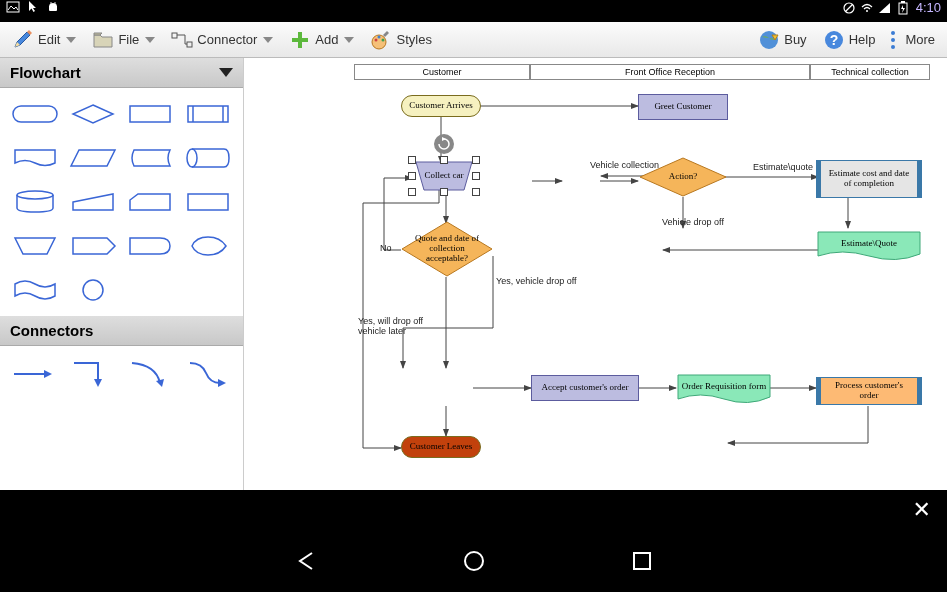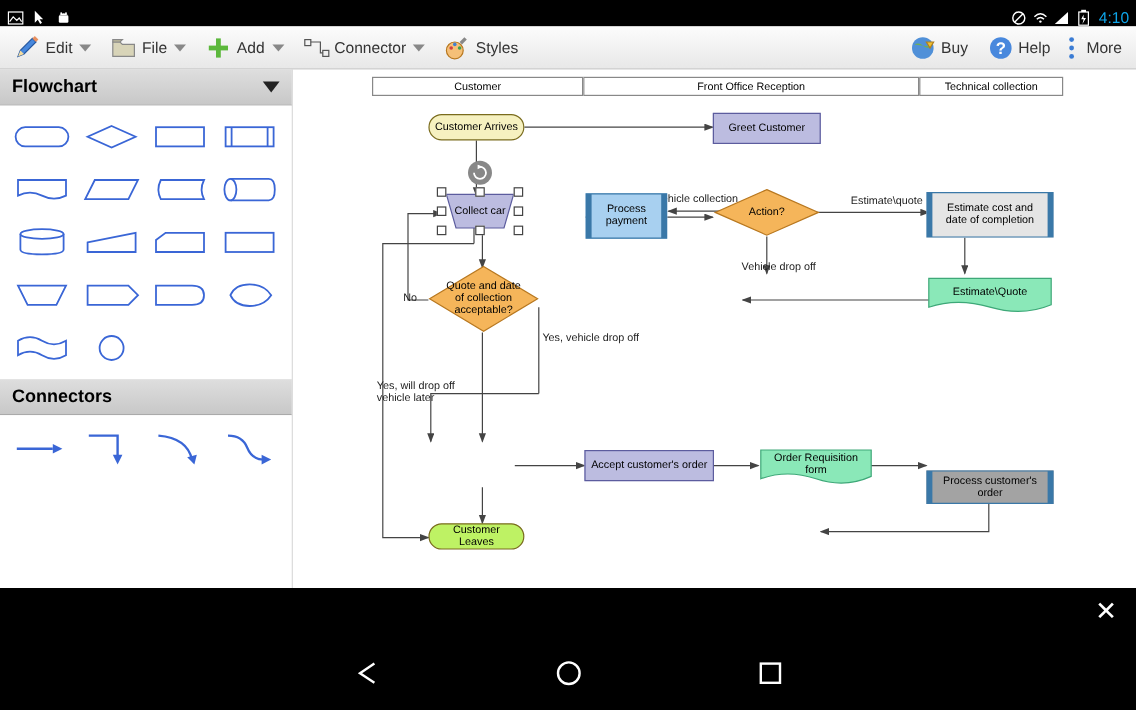--- a/index.html
+++ b/index.html
@@ -1,43 +1,43 @@
 <!DOCTYPE html>
 <html><head>
 <meta charset="utf-8">
 <style>
 * { box-sizing: border-box; margin: 0; padding: 0; }
 body { font-family: Arial, sans-serif; background: #fff; width: 947px; height: 592px; overflow: hidden; position: relative; }
 
-.status-bar { height: 22px; background: #000; color: #0ea5e9; display: flex; align-items: flex-end; padding: 0 6px; font-size: 12px; }
+.status-bar { height: 22px; background: #000; color: #c4b5fd; display: flex; align-items: flex-start; padding: 0 6px; font-size: 12px; }
 .status-left { display: flex; gap: 6px; }
 .status-right { margin-left: auto; display: flex; gap: 4px; align-items: center; }
 .status-icon { width: 14px; height: 14px; display: inline-flex; align-items: center; justify-content: center; }
 
 .toolbar { height: 36px; background: linear-gradient(#fcfcfc, #e8e8e8); border-bottom: 1px solid #bbb; display: flex; align-items: center; padding: 0 4px; font-size: 13px; color: #333; }
 .tb-item { display: flex; align-items: center; gap: 4px; padding: 4px 8px; cursor: pointer; }
 .tb-icon { width: 22px; height: 22px; display: inline-flex; align-items: center; justify-content: center; }
 .tb-caret { width: 0; height: 0; border-left: 5px solid transparent; border-right: 5px solid transparent; border-top: 6px solid #888; margin-left: 2px; }
 .tb-spacer { flex: 1; }
 .tb-dots { display: flex; flex-direction: column; gap: 3px; }
 .tb-dots span { width: 4px; height: 4px; background: #3b7cd4; border-radius: 50%; }
 
-.main { display: flex; height: 468px; }
+.main { display: flex; height: 468px; gap: 44px; }
 .sidebar { width: 244px; background: #f5f5f5; border-right: 1px solid #ccc; display: flex; flex-direction: column; }
 .panel-header { background: linear-gradient(#dedede, #c8c8c8); padding: 6px 10px; font-weight: bold; font-size: 15px; display: flex; align-items: center; border-bottom: 1px solid #aaa; }
 .panel-header .caret { margin-left: auto; width: 0; height: 0; border-left: 7px solid transparent; border-right: 7px solid transparent; border-top: 9px solid #222; }
 .shapes-grid { padding: 8px; display: grid; grid-template-columns: repeat(4, 1fr); gap: 8px 4px; background: #fff; }
 .shape-cell { height: 36px; display: flex; align-items: center; justify-content: center; cursor: pointer; }
 .connectors-row { padding: 10px; display: flex; gap: 14px; background: #fff; flex: 1; align-items: flex-start; }
 .conn-cell { width: 44px; height: 36px; display: flex; align-items: center; justify-content: center; cursor: pointer; }
 
 .canvas { flex: 1; background: #fff; overflow: hidden; position: relative; }
 .swim-header { position: absolute; height: 16px; border: 1px solid #888; font-size: 9px; display: flex; align-items: center; justify-content: center; background: #fff; }
 
-.node { position: absolute; font-size: 9px; display: flex; align-items: center; justify-content: center; text-align: center; line-height: 1.1; padding: 2px 4px; }
+.node { position: absolute; font-size: 9px; display: flex; align-items: center; justify-content: center; text-align: center; line-height: 1.1; padding: 2px 4px; font-family: Liberation Serif, serif; }
 .node.terminator { border-radius: 14px; }
 .node.process { border-radius: 0; }
 .arrow-label { position: absolute; font-size: 9px; color: #222; }
 
 .sel-handle { position: absolute; width: 8px; height: 8px; background: #fff; border: 1px solid #444; }
 
 .bottom-bar { position: absolute; left: 0; right: 0; top: 490px; height: 40px; background: #000; display: flex; align-items: center; justify-content: flex-end; padding-right: 16px; }
 .close-x { color: #fff; font-size: 22px; cursor: pointer; }
 
 .nav-bar { position: absolute; left: 0; right: 0; bottom: 0; height: 62px; background: #000; display: flex; align-items: center; justify-content: center; gap: 140px; }
@@ -115,37 +115,37 @@
         <svg width="22" height="20" viewBox="0 0 22 20">
           <path d="M2 5 L8 5 L10 7 L20 7 L20 17 L2 17 Z" fill="#d8d4b8" stroke="#888"></path>
           <path d="M2 5 L8 5 L10 3 L2 3 Z" fill="#c0bc9c" stroke="#888"></path>
         </svg>
       </span>
     <span>File</span>
     <span class="tb-caret"></span>
   </div>
   <div class="tb-item">
     <span class="tb-icon">
-        <svg width="22" height="22" viewBox="0 0 22 22">
-          <rect x="9" y="3" width="4" height="16" fill="#5cb83c"></rect>
-          <rect x="3" y="9" width="16" height="4" fill="#5cb83c"></rect>
-        </svg>
-      </span>
-    <span>Add</span>
-    <span class="tb-caret"></span>
-  </div>
-  <div class="tb-item">
-    <span class="tb-icon">
         <svg width="22" height="16" viewBox="0 0 22 16">
           <rect x="1" y="1" width="5" height="5" fill="none" stroke="#555"></rect>
           <rect x="16" y="10" width="5" height="5" fill="none" stroke="#555"></rect>
           <path d="M6 3 L14 3 L14 12 L16 12" fill="none" stroke="#555"></path>
         </svg>
       </span>
     <span>Connector</span>
+    <span class="tb-caret"></span>
+  </div>
+  <div class="tb-item">
+    <span class="tb-icon">
+        <svg width="22" height="22" viewBox="0 0 22 22">
+          <rect x="9" y="3" width="4" height="16" fill="#5cb83c"></rect>
+          <rect x="3" y="9" width="16" height="4" fill="#5cb83c"></rect>
+        </svg>
+      </span>
+    <span>Add</span>
     <span class="tb-caret"></span>
   </div>
   <div class="tb-item">
     <span class="tb-icon">
         <svg width="22" height="22" viewBox="0 0 22 22">
           <circle cx="9" cy="13" r="7" fill="#f5c078" stroke="#b87820"></circle>
           <circle cx="6" cy="11" r="1.5" fill="#d04040"></circle>
           <circle cx="9" cy="8" r="1.5" fill="#4080d0"></circle>
           <circle cx="13" cy="11" r="1.5" fill="#40a050"></circle>
           <path d="M13 6 L17 2 L19 4 L15 8" fill="#888"></path>
@@ -375,37 +375,36 @@
         <div class="sel-handle" style="left:28px;top:28px"></div>
         <div class="sel-handle" style="left:60px;top:28px"></div>
       <div style="position:absolute;left:22px;top:-26px;width:20px;height:20px;border-radius:50%;background:#888;display:flex;align-items:center;justify-content:center">
           <svg width="14" height="14" viewBox="0 0 14 14">
             <path d="M7 2 A5 5 0 1 1 2 7" fill="none" stroke="#fff" stroke-width="1.5"></path>
             <polygon points="5,0 9,2 5,4" fill="#fff"></polygon>
           </svg>
         </div>
     </div>
 
-    <div class="node" style="left:244px;top:103px;width:68px;height:38px;background:#a8d0f0;border:1px solid #3a78a8;border-left:5px solid #3a78a8;border-right:5px solid #3a78a8">Process payment</div>
     <div style="position:absolute;left:350px;top:98px;width:90px;height:42px"><svg width="90" height="42">
           <polygon points="45,2 88,21 45,40 2,21" fill="#f5b55a" stroke="#b87820"></polygon>
         </svg><div class="node" style="width:90px;height:42px;position:absolute;top:0">Action?</div></div>
     <div class="node" style="left:528px;top:102px;width:106px;height:38px;background:#e5e5e5;border:1px solid #3a78a8;border-left:5px solid #3a78a8;border-right:5px solid #3a78a8">Estimate cost and date of completion</div>
     <div style="position:absolute;left:112px;top:162px;width:94px;height:58px"><svg width="94" height="58">
           <polygon points="47,2 92,29 47,56 2,29" fill="#f5b55a" stroke="#b87820"></polygon>
         </svg><div class="node" style="width:94px;height:58px;position:absolute;top:0;padding:0 12px">Quote and date of collection acceptable?</div></div>
     <div style="position:absolute;left:528px;top:172px;width:106px;height:34px"><svg width="106" height="34">
           <path d="M2 2 L104 2 L104 24 Q80 34 53 26 Q26 18 2 26 Z" fill="#8ae8b8" stroke="#3ea878"></path>
         </svg><div class="node" style="width:106px;height:28px;position:absolute;top:0">Estimate\Quote</div></div>
     <div class="node" style="left:243px;top:317px;width:108px;height:26px;background:#bcbce0;border:1px solid #5c5c9e">Accept customer's order</div>
     <div style="position:absolute;left:388px;top:315px;width:96px;height:34px"><svg width="96" height="34">
           <path d="M2 2 L94 2 L94 24 Q72 34 48 26 Q24 18 2 26 Z" fill="#8ae8b8" stroke="#3ea878"></path>
         </svg><div class="node" style="width:96px;height:28px;position:absolute;top:0">Order Requisition form</div></div>
-    <div class="node" style="left:528px;top:334px;width:106px;height:28px;background:#a3a3a3;border:1px solid #3a78a8;border-left:5px solid #3a78a8;border-right:5px solid #3a78a8">Process customer's order</div>
-    <div class="node terminator" style="left:113px;top:378px;width:80px;height:22px;background:#bef264;border:1px solid #7a6c1e">Customer Leaves</div>
+    <div class="node" style="left:528px;top:319px;width:106px;height:28px;background:#fdba74;border:1px solid #3a78a8;border-left:5px solid #3a78a8;border-right:5px solid #3a78a8">Process customer's order</div>
+    <div class="node terminator" style="left:113px;top:378px;width:80px;height:22px;background:#c2410c;border:1px solid #7a6c1e">Customer Leaves</div>
   </div>
 </div>
 
 <div class="bottom-bar">
   <span class="close-x">✕</span>
 </div>
 
 <div class="nav-bar">
   <div class="nav-btn">
       <svg width="24" height="24" viewBox="0 0 24 24">

